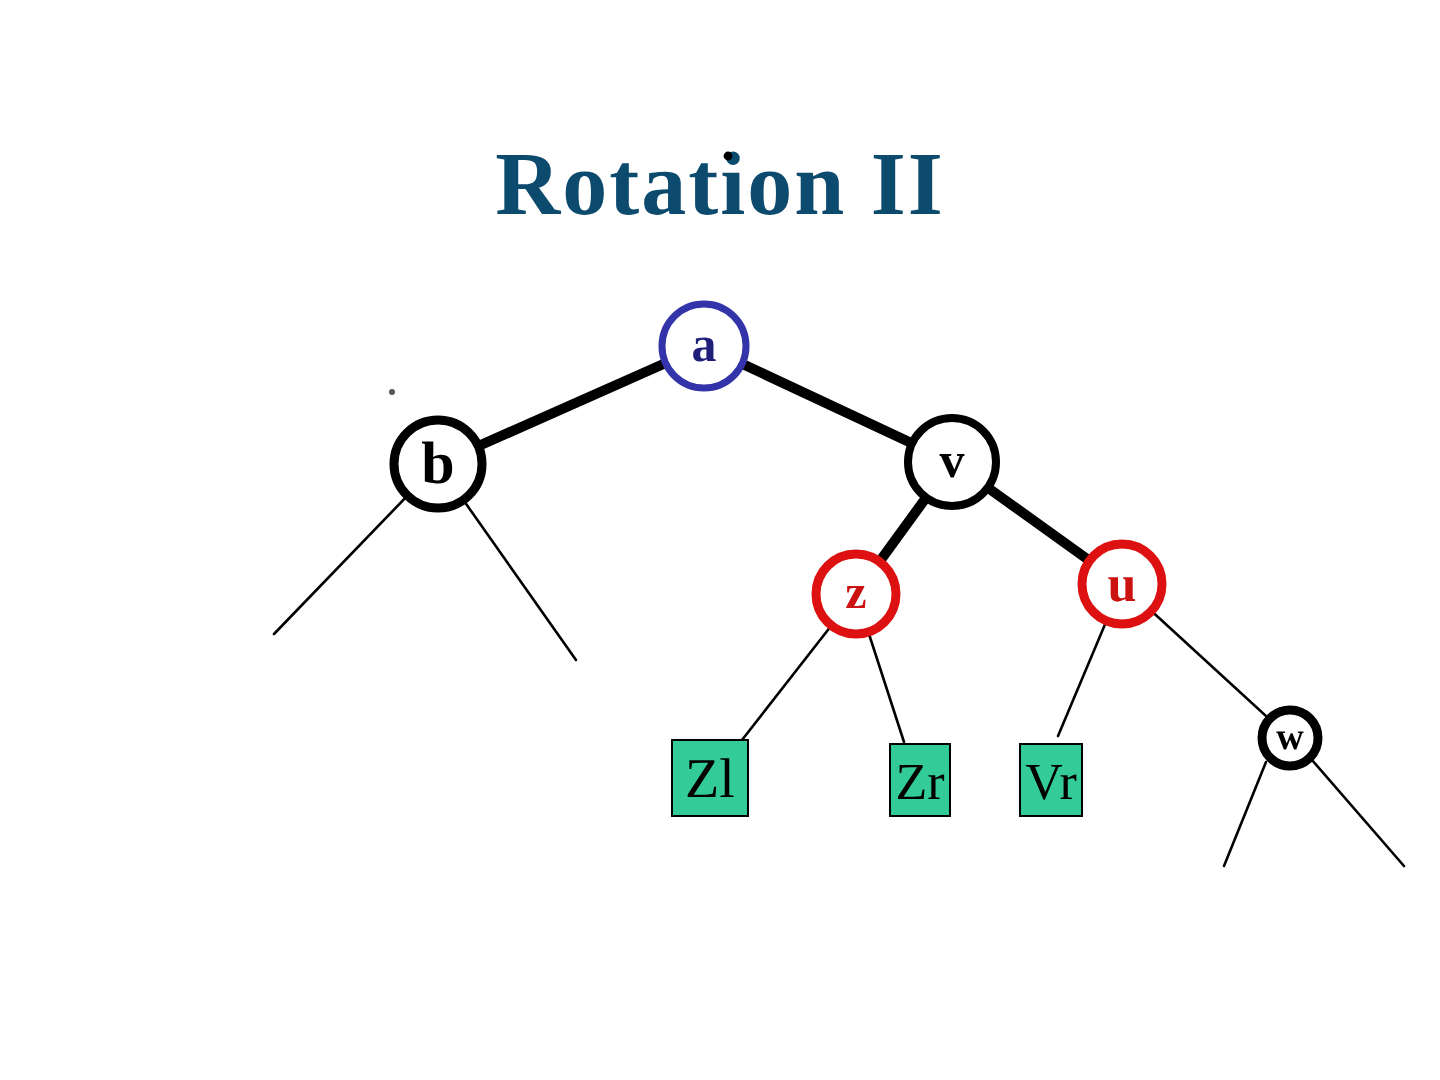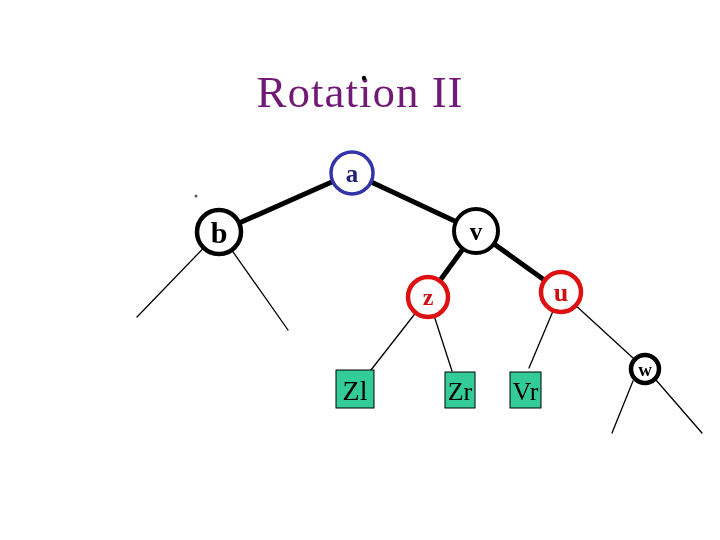--- a/index.html
+++ b/index.html
@@ -11,22 +11,22 @@
     overflow: hidden;
     font-family: "Liberation Serif", "DejaVu Serif", serif;
   }
   .slide-title {
     position: absolute;
     top: 66px;
     left: 0;
     width: 720px;
     text-align: center;
     font-size: 45px;
-    font-weight: normal;
-    color: #701a75;
+    font-weight: bold;
+    color: #0c4a6e;
     letter-spacing: 1px;
     font-family: "Liberation Serif", "DejaVu Serif", serif;
   }
   svg.tree { position: absolute; left: 0; top: 0; }
   svg text { font-family: "Liberation Serif", "DejaVu Serif", serif; }
 </style>
 </head>
 <body>
 
 <div class="slide">

